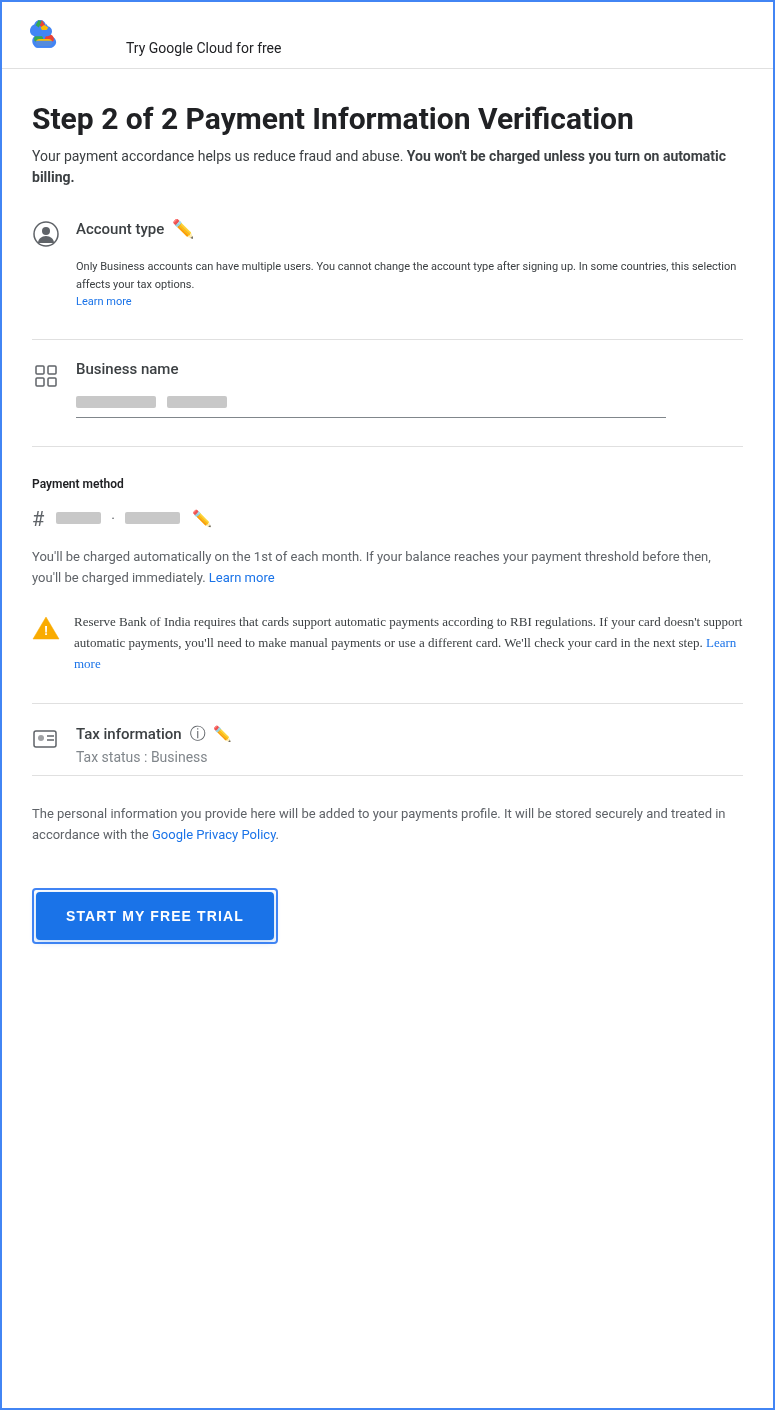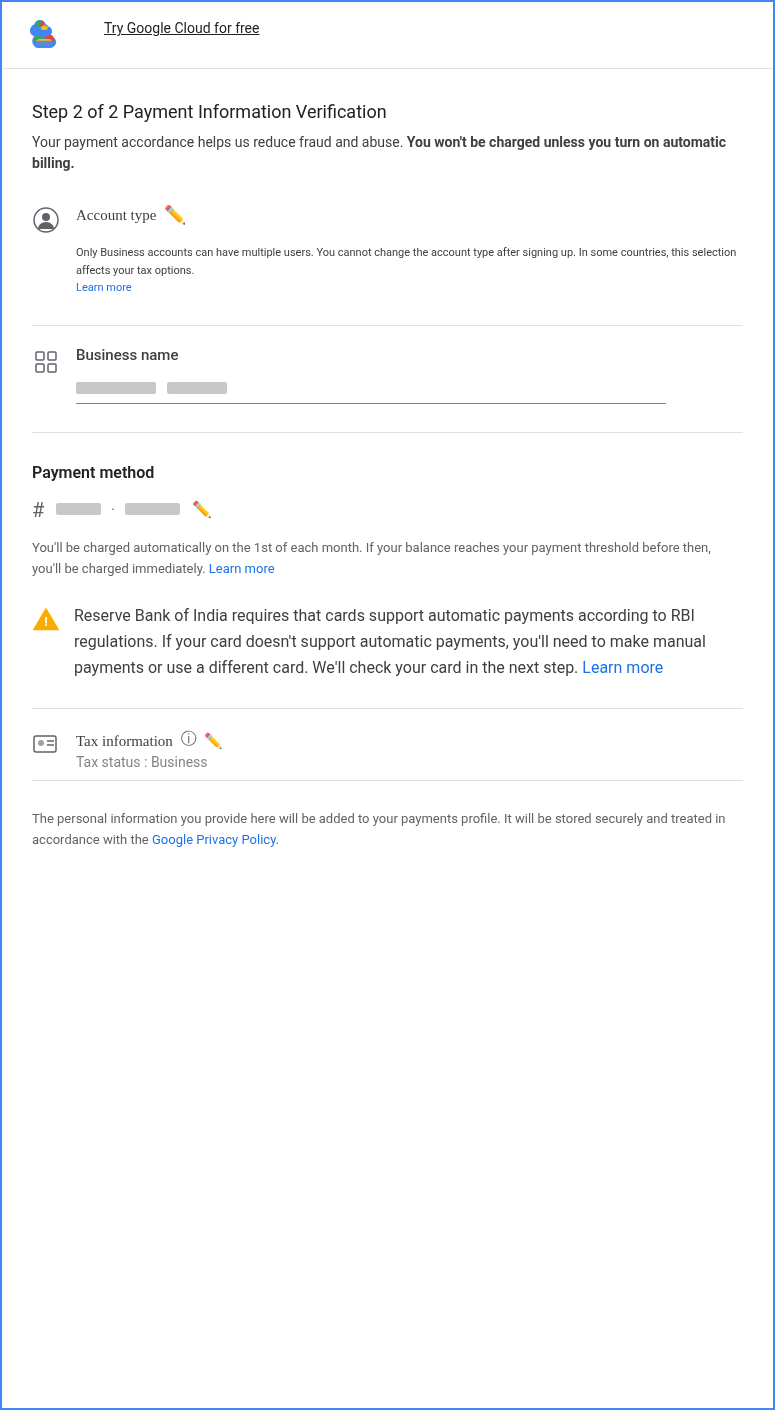--- a/index.html
+++ b/index.html
@@ -15,37 +15,36 @@
 
     .header {
       display: flex;
       align-items: center;
       padding: 18px 24px 12px 24px;
       border-bottom: 1px solid #e0e0e0;
     }
 
     .google-cloud-logo {
       display: flex;
-      align-items: flex-start;
-      gap: 2px;
-      text-decoration: underline;
+      align-items: flex-end;
+      gap: 24px;
     }
 
     .logo-icon {
       width: 36px;
       height: 36px;
     }
 
     .main-content {
       padding: 32px 30px 40px 30px;
     }
 
     .step-title {
-      font-size: 18px;
-      font-weight: 400;
+      font-size: 30px;
+      font-weight: 700;
       color: #202124;
       margin-bottom: 10px;
     }
 
     .step-subtitle {
       font-size: 14px;
       color: #3c4043;
       line-height: 1.5;
       margin-bottom: 30px;
     }
@@ -72,21 +71,20 @@
       display: flex;
       align-items: center;
       justify-content: center;
       margin-top: 2px;
     }
 
     .section-header {
       display: flex;
       align-items: center;
       gap: 8px;
-      font-family: Liberation Serif, serif;
     }
 
     .section-label {
       font-size: 15px;
       color: #3c4043;
       font-weight: 500;
     }
 
     .edit-icon {
       color: #5f6368;
@@ -143,21 +141,21 @@
       width: 100%;
       max-width: 590px;
     }
 
     .payment-method-section {
       margin-top: 30px;
       margin-bottom: 24px;
     }
 
     .payment-method-title {
-      font-size: 16px;
+      font-size: 12px;
       font-weight: 600;
       color: #202124;
       margin-bottom: 16px;
     }
 
     .payment-row {
       display: flex;
       align-items: center;
       gap: 12px;
       margin-bottom: 8px;
@@ -193,46 +191,46 @@
     }
 
     .warning-icon {
       width: 28px;
       height: 28px;
       flex-shrink: 0;
       margin-top: 2px;
     }
 
     .warning-text {
-      font-size: 16px;
+      font-size: 13px;
       color: #3c4043;
       line-height: 1.6;
+      font-family: Liberation Serif, serif;
     }
 
     .tax-section {
       display: flex;
       align-items: flex-start;
       gap: 16px;
       margin-bottom: 8px;
     }
 
     .tax-icon {
       width: 28px;
       height: 28px;
       flex-shrink: 0;
       margin-top: 2px;
     }
 
     .tax-content {}
 
     .tax-header {
       display: flex;
-      align-items: flex-end;
+      align-items: center;
       gap: 8px;
-      font-family: Liberation Serif, serif;
     }
 
     .tax-label {
       font-size: 15px;
       font-weight: 500;
       color: #3c4043;
     }
 
     .info-icon {
       color: #5f6368;
@@ -439,14 +437,17 @@
   </div>
 
   <hr class="divider">
 
   
   <p class="privacy-text">
     <span>The personal information you provide here will be added to your payments profile. It will be stored securely and treated in accordance with the </span><a class="privacy-link" href="#">Google Privacy Policy</a><span>.</span>
   </p>
 
   
+  <div class="btn-wrapper">
+    <button class="start-trial-btn">START MY FREE TRIAL</button>
+  </div>
 
 </main>
 
 </body></html>

